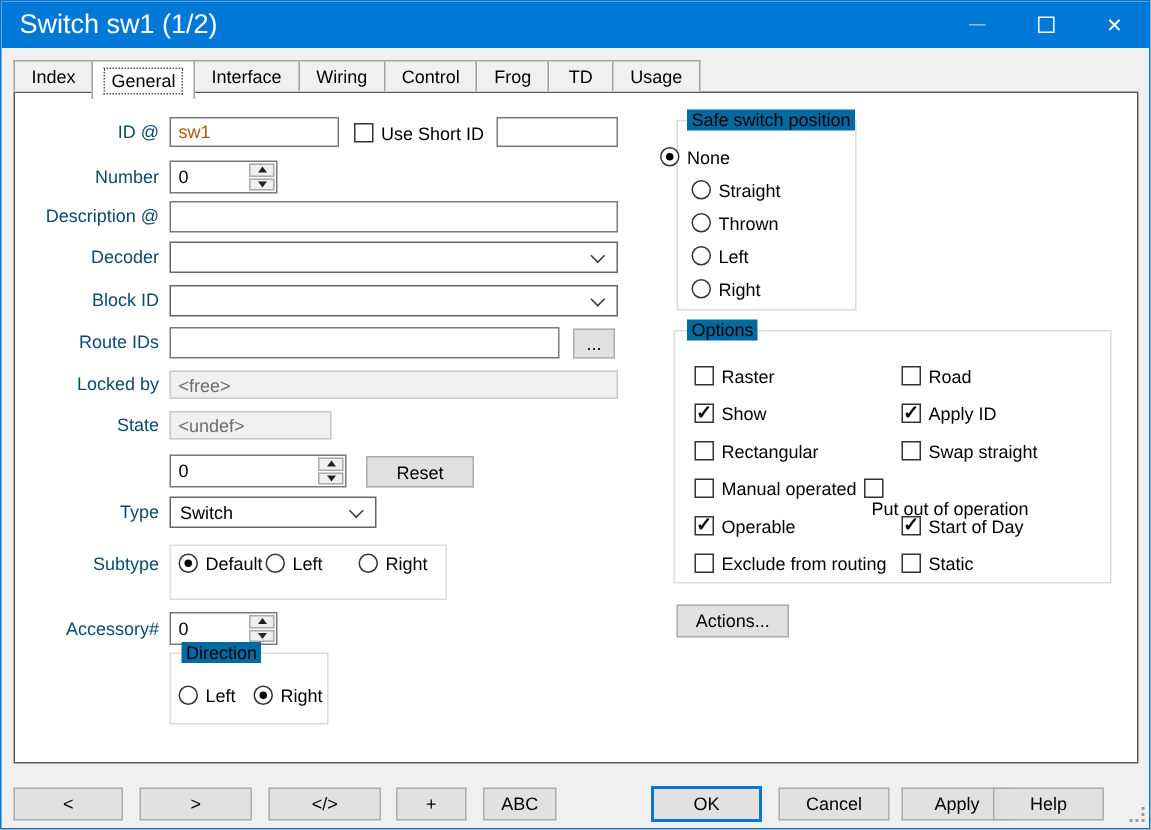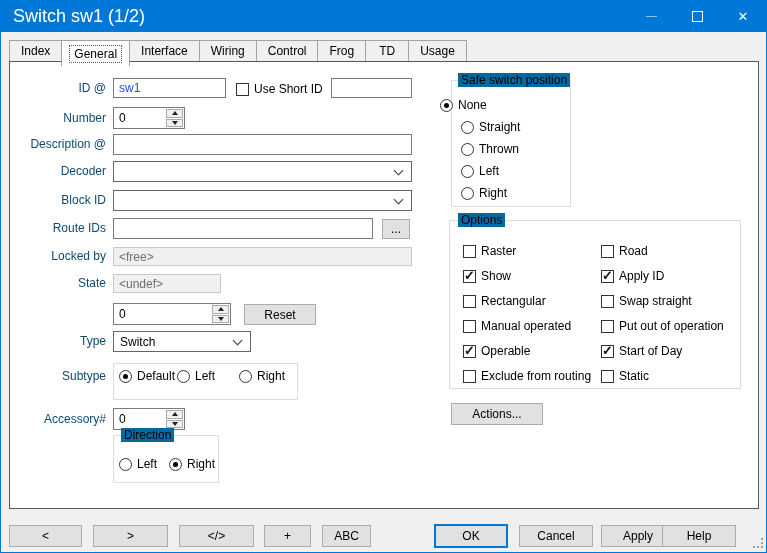--- a/index.html
+++ b/index.html
@@ -21,38 +21,38 @@
     border:1px solid #a3a3a3;border-bottom:none;display:flex;align-items:center;
     min-width:44px;justify-content:center;margin-left:-1px;}
   .tab:first-child{margin-left:0;}
   .tab.selected{height:26px;margin-bottom:-1px;background:#fff;z-index:4;padding:0 8px;position:relative;}
   .tab.selected .tlabel{outline:1px dotted #555;padding:1px 4px;}
   
   .panel{position:absolute;left:8px;top:60px;width:750px;height:448px;box-sizing:border-box;
     background:#fff;border:1px solid #585858;z-index:1;}
   .flabel{position:absolute;left:0;width:96px;text-align:right;color:#0c4a6e;}
   .tinput{position:absolute;box-sizing:border-box;border:1px solid #7a7a7a;background:#fff;
-    font-family:"Liberation Sans",sans-serif;font-size:12px;padding:0 5px;outline:none;color:#1d4ed8;}
+    font-family:"Liberation Sans",sans-serif;font-size:12px;padding:0 5px;outline:none;color:#a16207;}
   .tinput:disabled,.tinput.disabled{background:#f0f0f0;border-color:#c8c8c8;color:#6e6e6e;}
   .combo{position:absolute;box-sizing:border-box;border:1px solid #656565;background:#fff;}
   .combo .cval{position:absolute;left:6px;top:0;bottom:0;display:flex;align-items:center;}
   .chev{position:absolute;right:9px;top:5px;width:6px;height:6px;
     border-right:1px solid #3a3a3a;border-bottom:1px solid #3a3a3a;transform:rotate(45deg);}
   .spin{position:absolute;box-sizing:border-box;border:1px solid #7a7a7a;background:#fff;display:flex;}
   .spin .sval{flex:1;display:flex;align-items:center;padding-left:5px;}
   .spinbtns{width:17px;display:flex;flex-direction:column;justify-content:space-between;padding:1px;gap:1px;}
   .spinbtn{flex:1;background:#f0f0f0;border:1px solid #ababab;display:flex;align-items:center;justify-content:center;}
   .tri-up{width:0;height:0;border-left:3px solid transparent;border-right:3px solid transparent;border-bottom:4px solid #222;}
   .tri-dn{width:0;height:0;border-left:3px solid transparent;border-right:3px solid transparent;border-top:4px solid #222;}
   .btn{position:absolute;box-sizing:border-box;background:#e1e1e1;border:1px solid #adadad;
     display:flex;align-items:center;justify-content:center;font-size:12px;color:#000;}
   .btn.default{border:2px solid #0078d7;}
   .groupbox{position:absolute;box-sizing:border-box;border:1px solid #dcdcdc;background:#fff;}
   .gcaption{position:absolute;background:#0369a1;padding:0 3px;z-index:2;}
-  .check,.radio{position:absolute;display:flex;align-items:center;height:14px;white-space:nowrap;}
+  .check,.radio{position:absolute;display:flex;align-items:flex-start;height:14px;white-space:nowrap;}
   .cb{width:13px;height:13px;box-sizing:border-box;border:1px solid #333;background:#fff;position:relative;flex:none;}
   .cb.on::after{content:"\2713";position:absolute;left:0px;top:-3px;font-size:13px;font-weight:bold;color:#111;}
   .rb{width:13px;height:13px;box-sizing:border-box;border:1px solid #333;border-radius:50%;background:#fff;position:relative;flex:none;}
   .rb.on::after{content:"";position:absolute;left:3px;top:3px;width:5px;height:5px;border-radius:50%;background:#000;}
   .check span.lbl,.radio span.lbl{margin-left:5px;}
   .grip{position:absolute;right:2px;bottom:3px;width:12px;height:12px;}
   .grip i{position:absolute;width:2px;height:2px;background:#9d9d9d;}
 </style>
 </head>
 <body>
@@ -254,42 +254,42 @@
       <span class="lbl">Rectangular</span>
     </label>
     <label class="check" style="left:591px;top:232px;">
       <span class="cb"></span>
       <span class="lbl">Swap straight</span>
     </label>
     <label class="check" style="left:453px;top:257px;">
       <span class="cb"></span>
       <span class="lbl">Manual operated</span>
     </label>
-    <label class="check" style="left:591px;top:257px;">
+    <label class="check" style="left:566px;top:257px;flex-direction:column;">
       <span class="cb"></span>
       <span class="lbl">Put out of operation</span>
     </label>
     <label class="check" style="left:453px;top:282px;">
       <span class="cb on"></span>
       <span class="lbl">Operable</span>
     </label>
     <label class="check" style="left:591px;top:282px;">
       <span class="cb on"></span>
       <span class="lbl">Start of Day</span>
     </label>
     <label class="check" style="left:453px;top:307px;">
       <span class="cb"></span>
       <span class="lbl">Exclude from routing</span>
     </label>
     <label class="check" style="left:591px;top:307px;">
       <span class="cb"></span>
       <span class="lbl">Static</span>
     </label>
 
-    <div class="btn" style="left:441px;top:341px;width:92px;height:22px;">Actions...</div>
+    <div class="btn" style="left:441px;top:341px;width:75px;height:22px;">Actions...</div>
   </div>
 
   <div class="btn" style="left:8px;top:524px;width:73px;height:22px;">&lt;</div>
   <div class="btn" style="left:92px;top:524px;width:75px;height:22px;">&gt;</div>
   <div class="btn" style="left:178px;top:524px;width:75px;height:22px;">&lt;/&gt;</div>
   <div class="btn" style="left:263px;top:524px;width:47px;height:22px;">+</div>
   <div class="btn" style="left:321px;top:524px;width:49px;height:22px;">ABC</div>
 
   <div class="btn default" style="left:433px;top:523px;width:74px;height:24px;">OK</div>
   <div class="btn" style="left:518px;top:524px;width:74px;height:22px;">Cancel</div>

